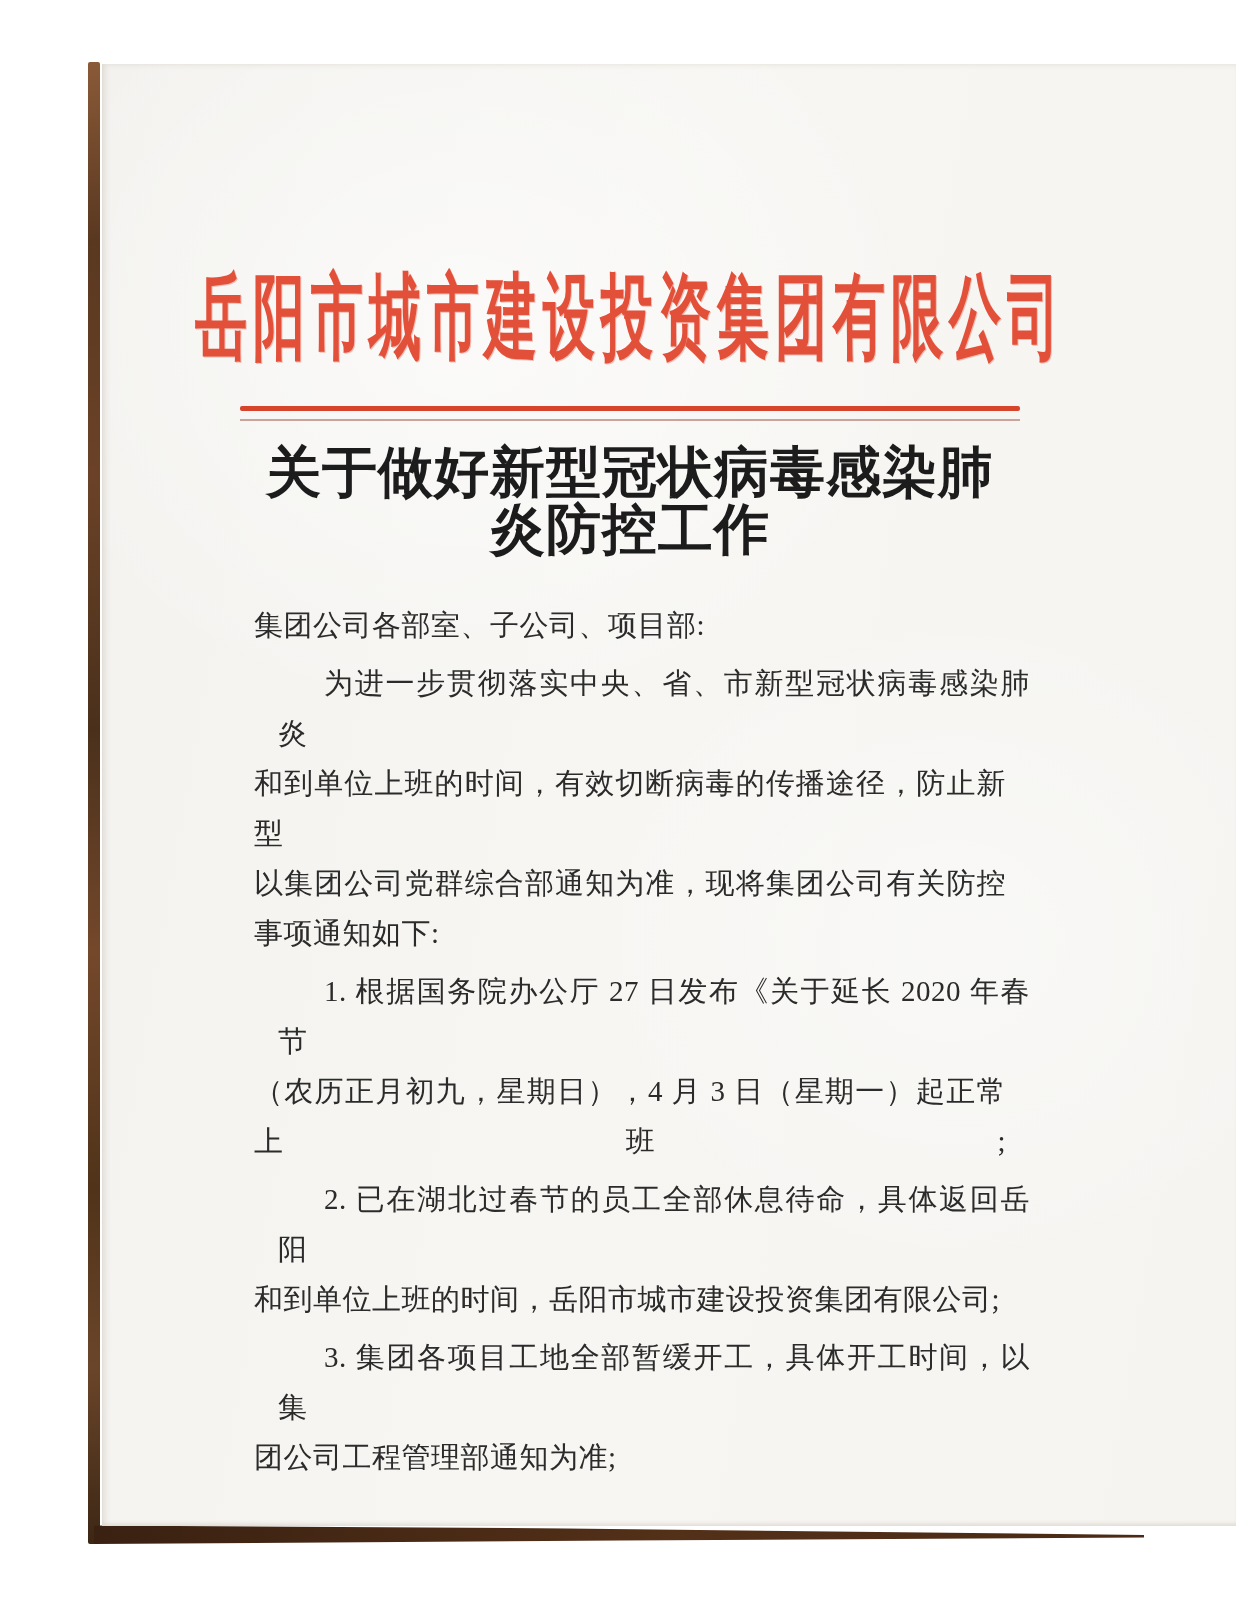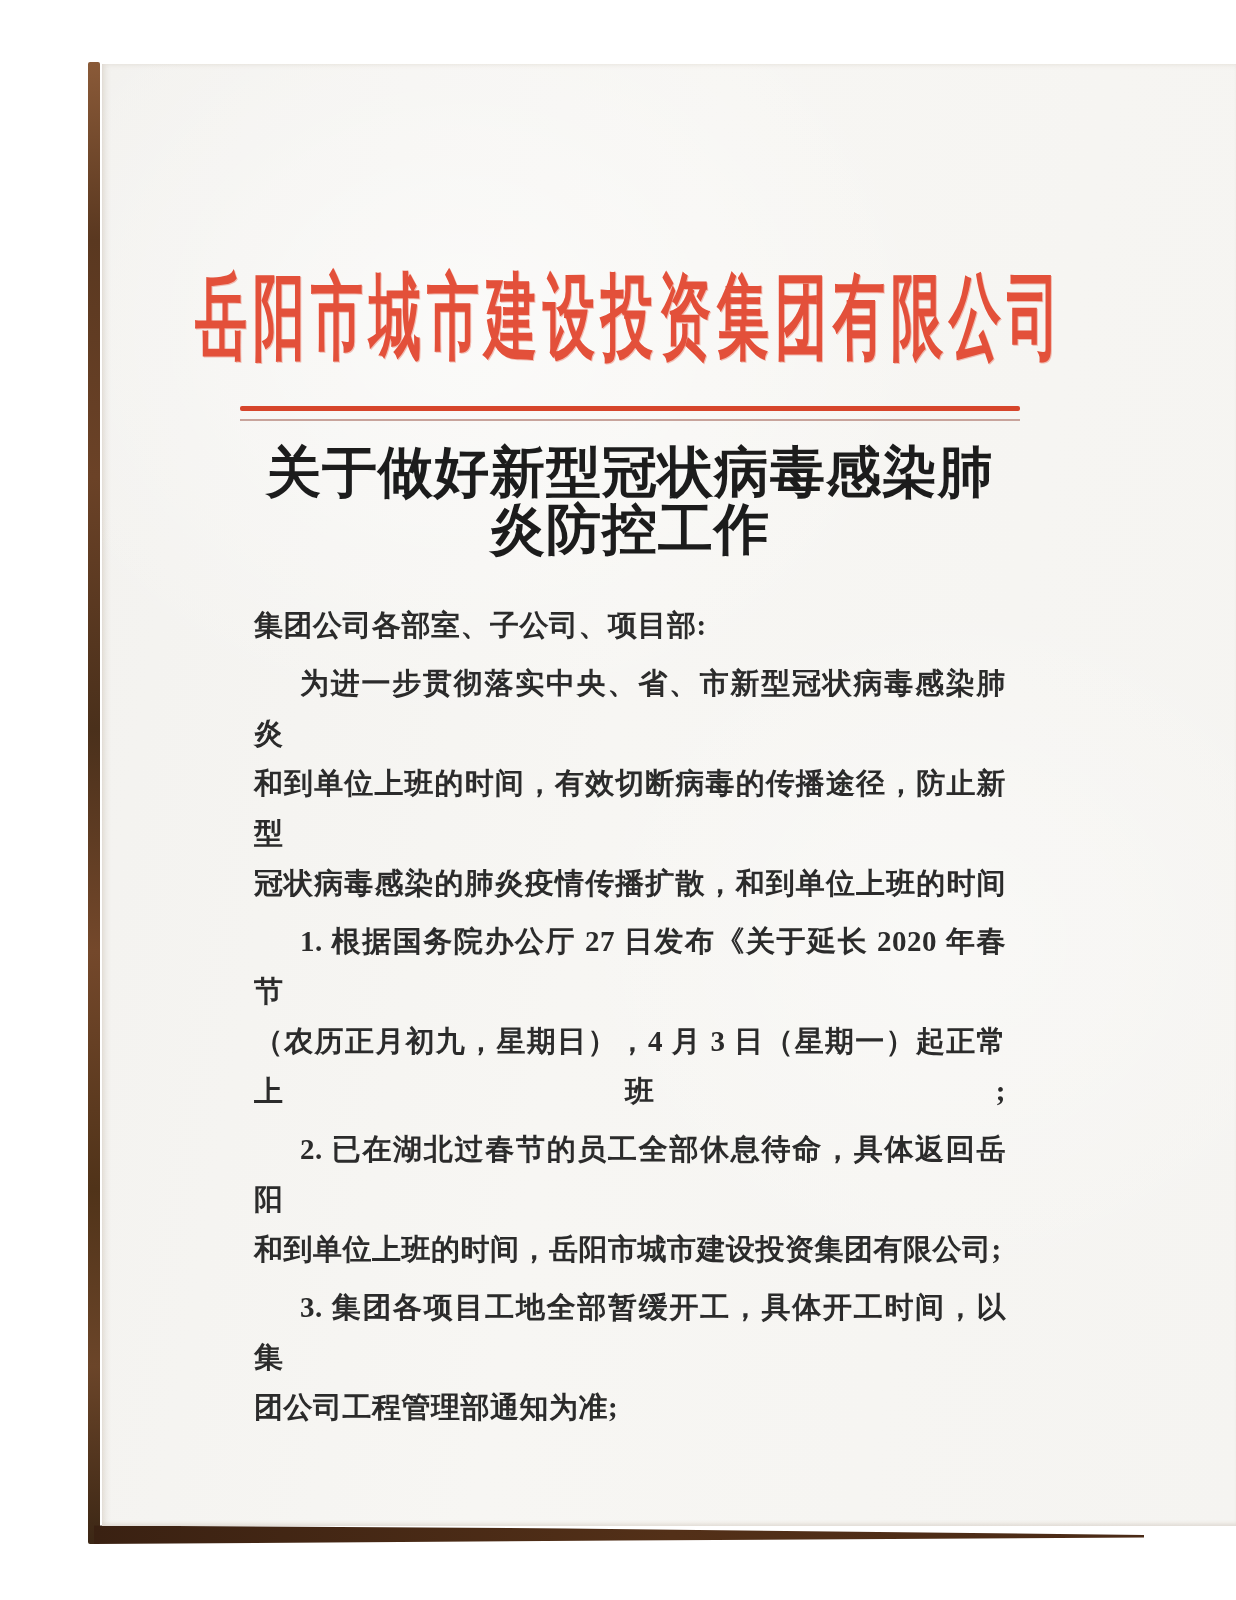--- a/index.html
+++ b/index.html
@@ -70,22 +70,22 @@
     position: absolute; left: 0; right: 0; top: 380px;
     text-align: center;
     font-weight: bold; font-size: 55px; line-height: 57px;
     letter-spacing: 1px; color: var(--ink);
   }
   .body-block {
     position: absolute; left: 0; top: 536px; width: 752px;
     font-size: 29px; line-height: 50px; color: var(--body-ink);
     letter-spacing: 0.5px;
   }
-  .line { width: 100%; font-weight: bold; }
-  .line.indent { text-indent: 46px; }
+  .line { width: 100%; }
+  .line.indent { text-indent: 46px; margin-left: 24px; }
   .line.fill { text-align: justify; text-align-last: justify; }
   .line.pstart { margin-top: 8px; }
 </style>
 </head>
 <body>
 
 <div class="wood-left"></div>
 <div class="wood-bottom"></div>
 
 <div class="paper">
@@ -100,21 +100,22 @@
 
     <div class="doc-title">
       <div>关于做好新型冠状病毒感染肺炎防控工作</div>
     </div>
 
     <div class="body-block">
       <div class="line">集团公司各部室、子公司、项目部:</div>
       <div id="body-lines">
           <div class="line indent fill pstart">为进一步贯彻落实中央、省、市新型冠状病毒感染肺炎</div>
           <div class="line fill">和到单位上班的时间，有效切断病毒的传播途径，防止新型</div>
-          <div class="line fill">冠状病毒感染的肺炎疫情传播扩散，和到单位上班的时间</div>
+          <div class="line fill">以集团公司党群综合部通知为准，现将集团公司有关防控</div>
+          <div class="line">事项通知如下:</div>
           <div class="line indent fill pstart">1. 根据国务院办公厅 27 日发布《关于延长 2020 年春节</div>
           <div class="line fill">（农历正月初九，星期日），4 月 3 日（星期一）起正常上班;</div>
           <div class="line indent fill pstart">2. 已在湖北过春节的员工全部休息待命，具体返回岳阳</div>
           <div class="line">和到单位上班的时间，岳阳市城市建设投资集团有限公司;</div>
           <div class="line indent fill pstart">3. 集团各项目工地全部暂缓开工，具体开工时间，以集</div>
           <div class="line">团公司工程管理部通知为准;</div>
         </div>
     </div>
 
   </div>

